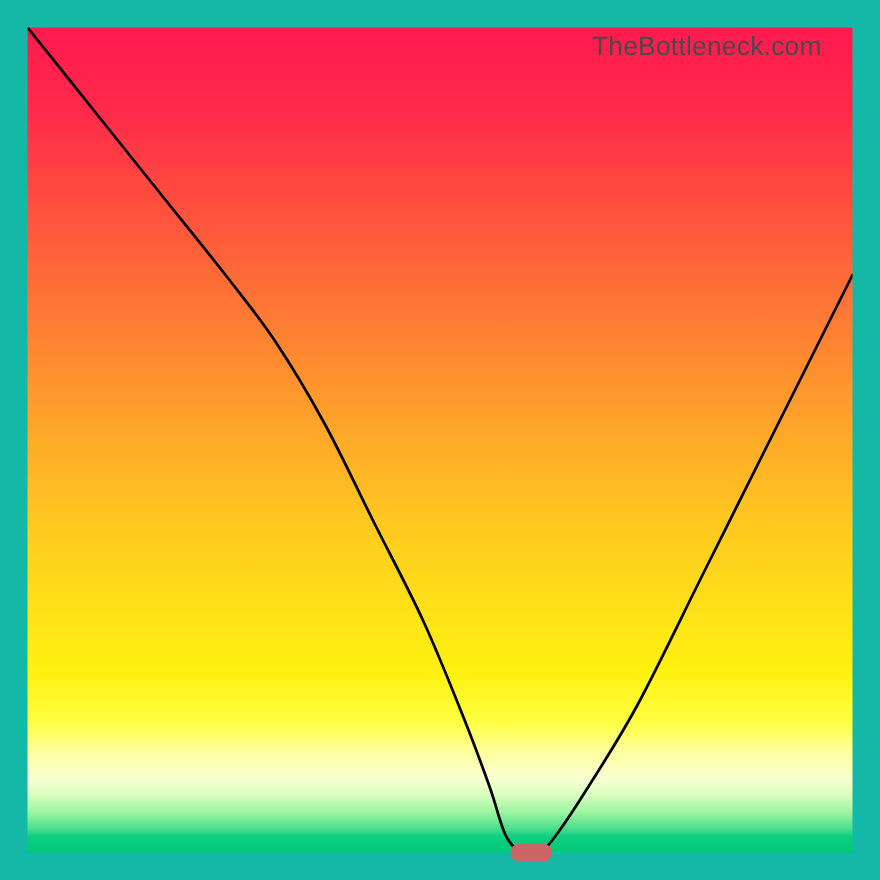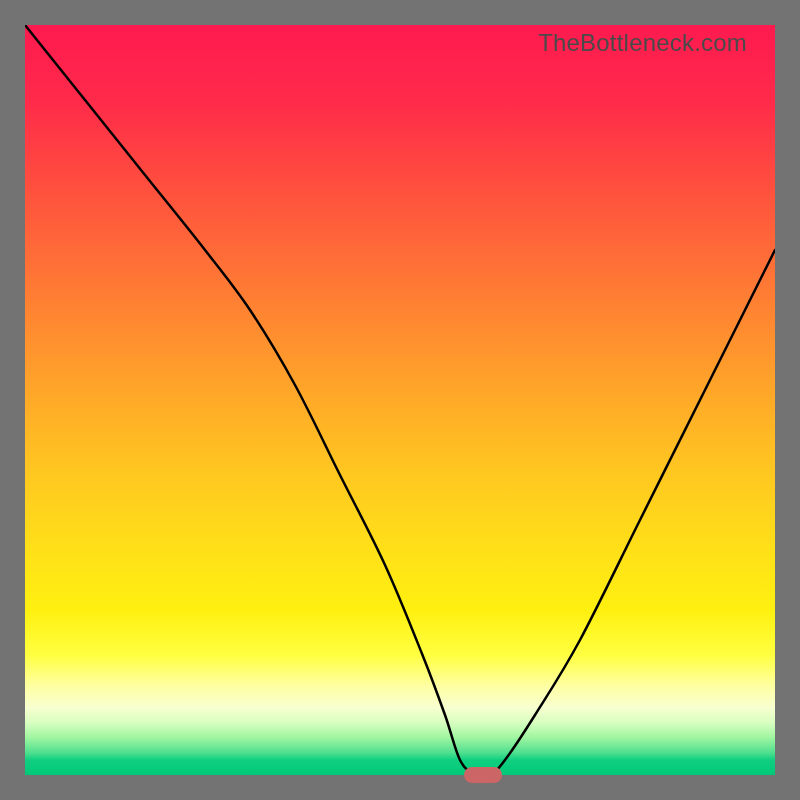--- a/index.html
+++ b/index.html
@@ -8,21 +8,21 @@
     width: 800px;
     height: 800px;
     background: #000;
     overflow: hidden;
     font-family: Arial, Helvetica, sans-serif;
   }
   .frame {
     position: relative;
     width: 800px;
     height: 800px;
-    background: #737373;
+    background: #14b8a6;
   }
   .plot {
     position: absolute;
     left: 25px;
     top: 25px;
     width: 750px;
     height: 750px;
     background: linear-gradient(
       to bottom,
       #ff1a4f 0%,

